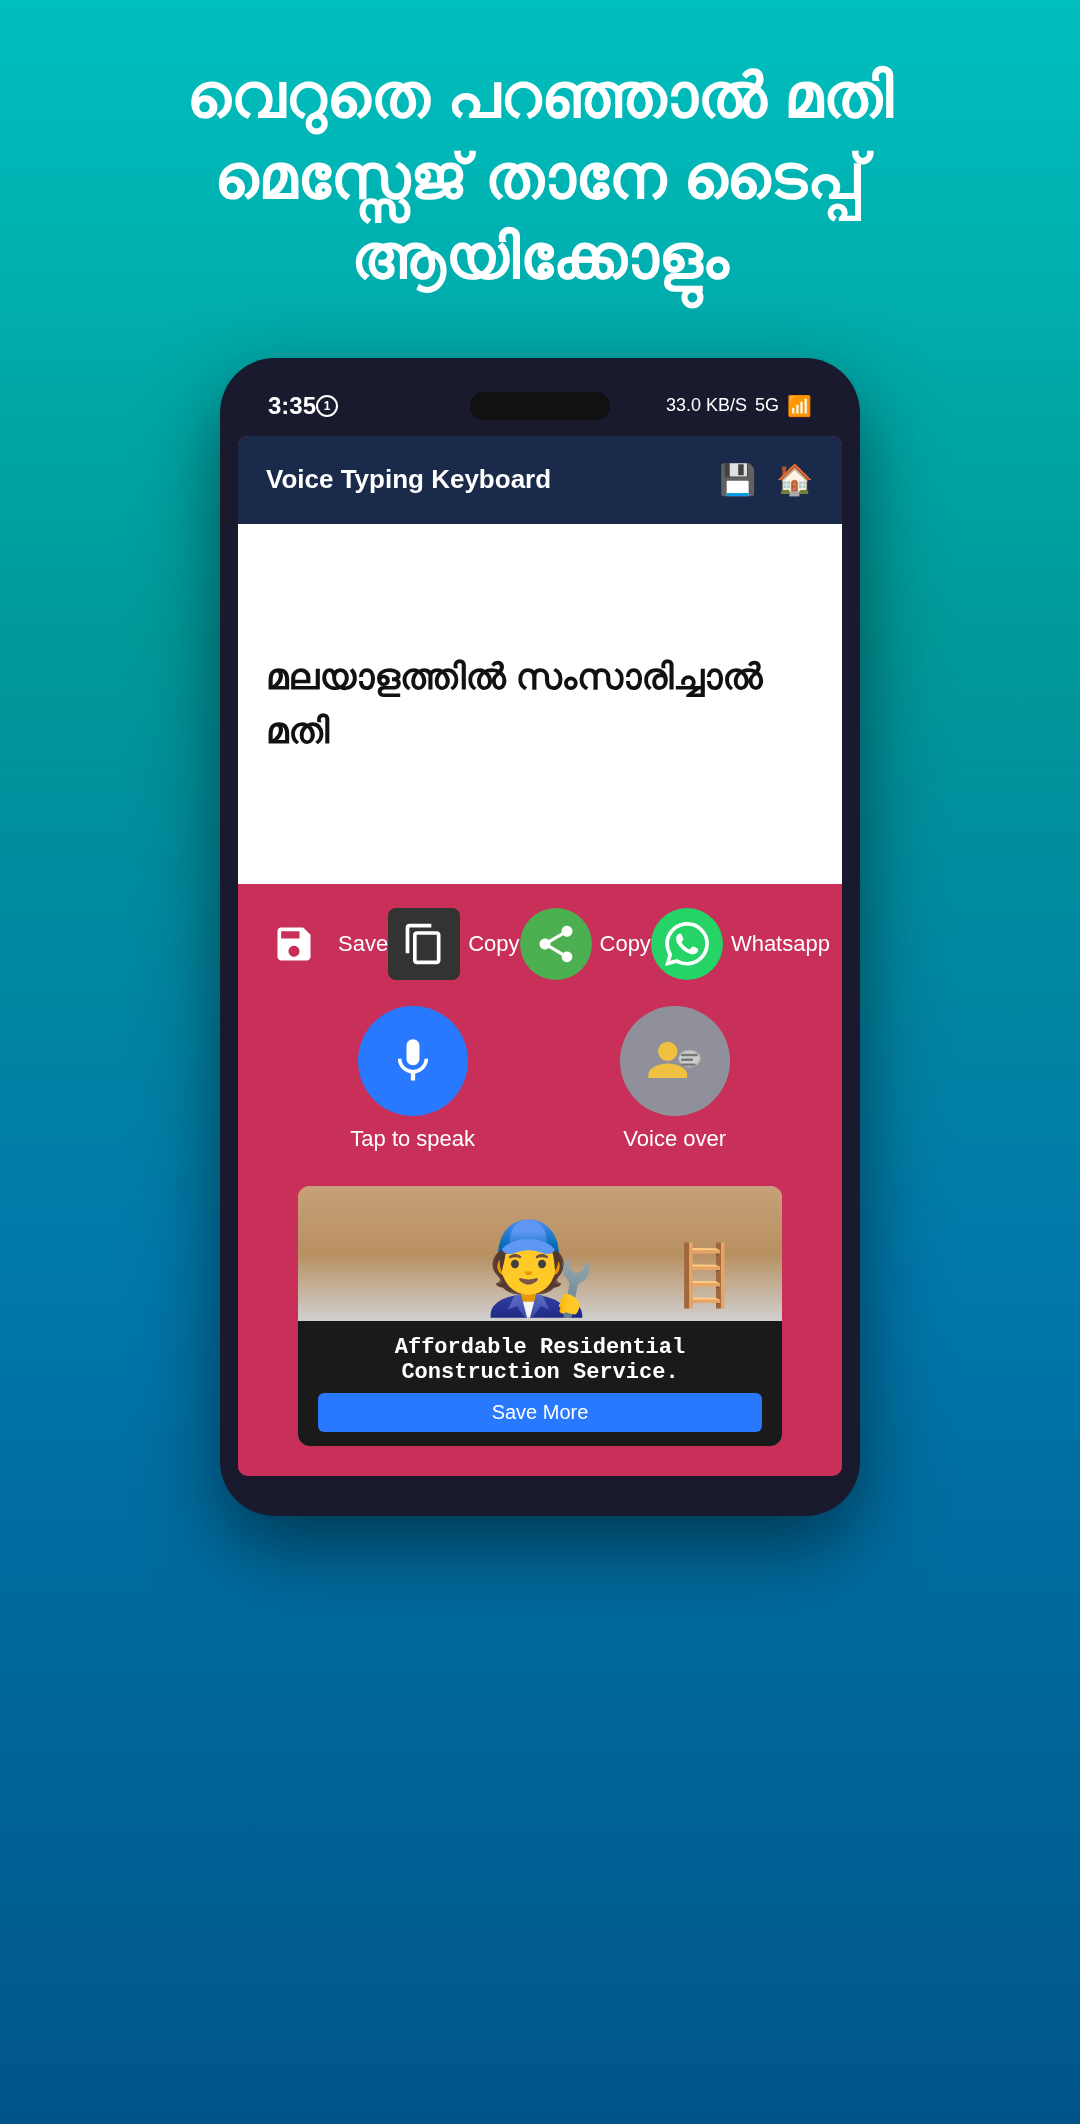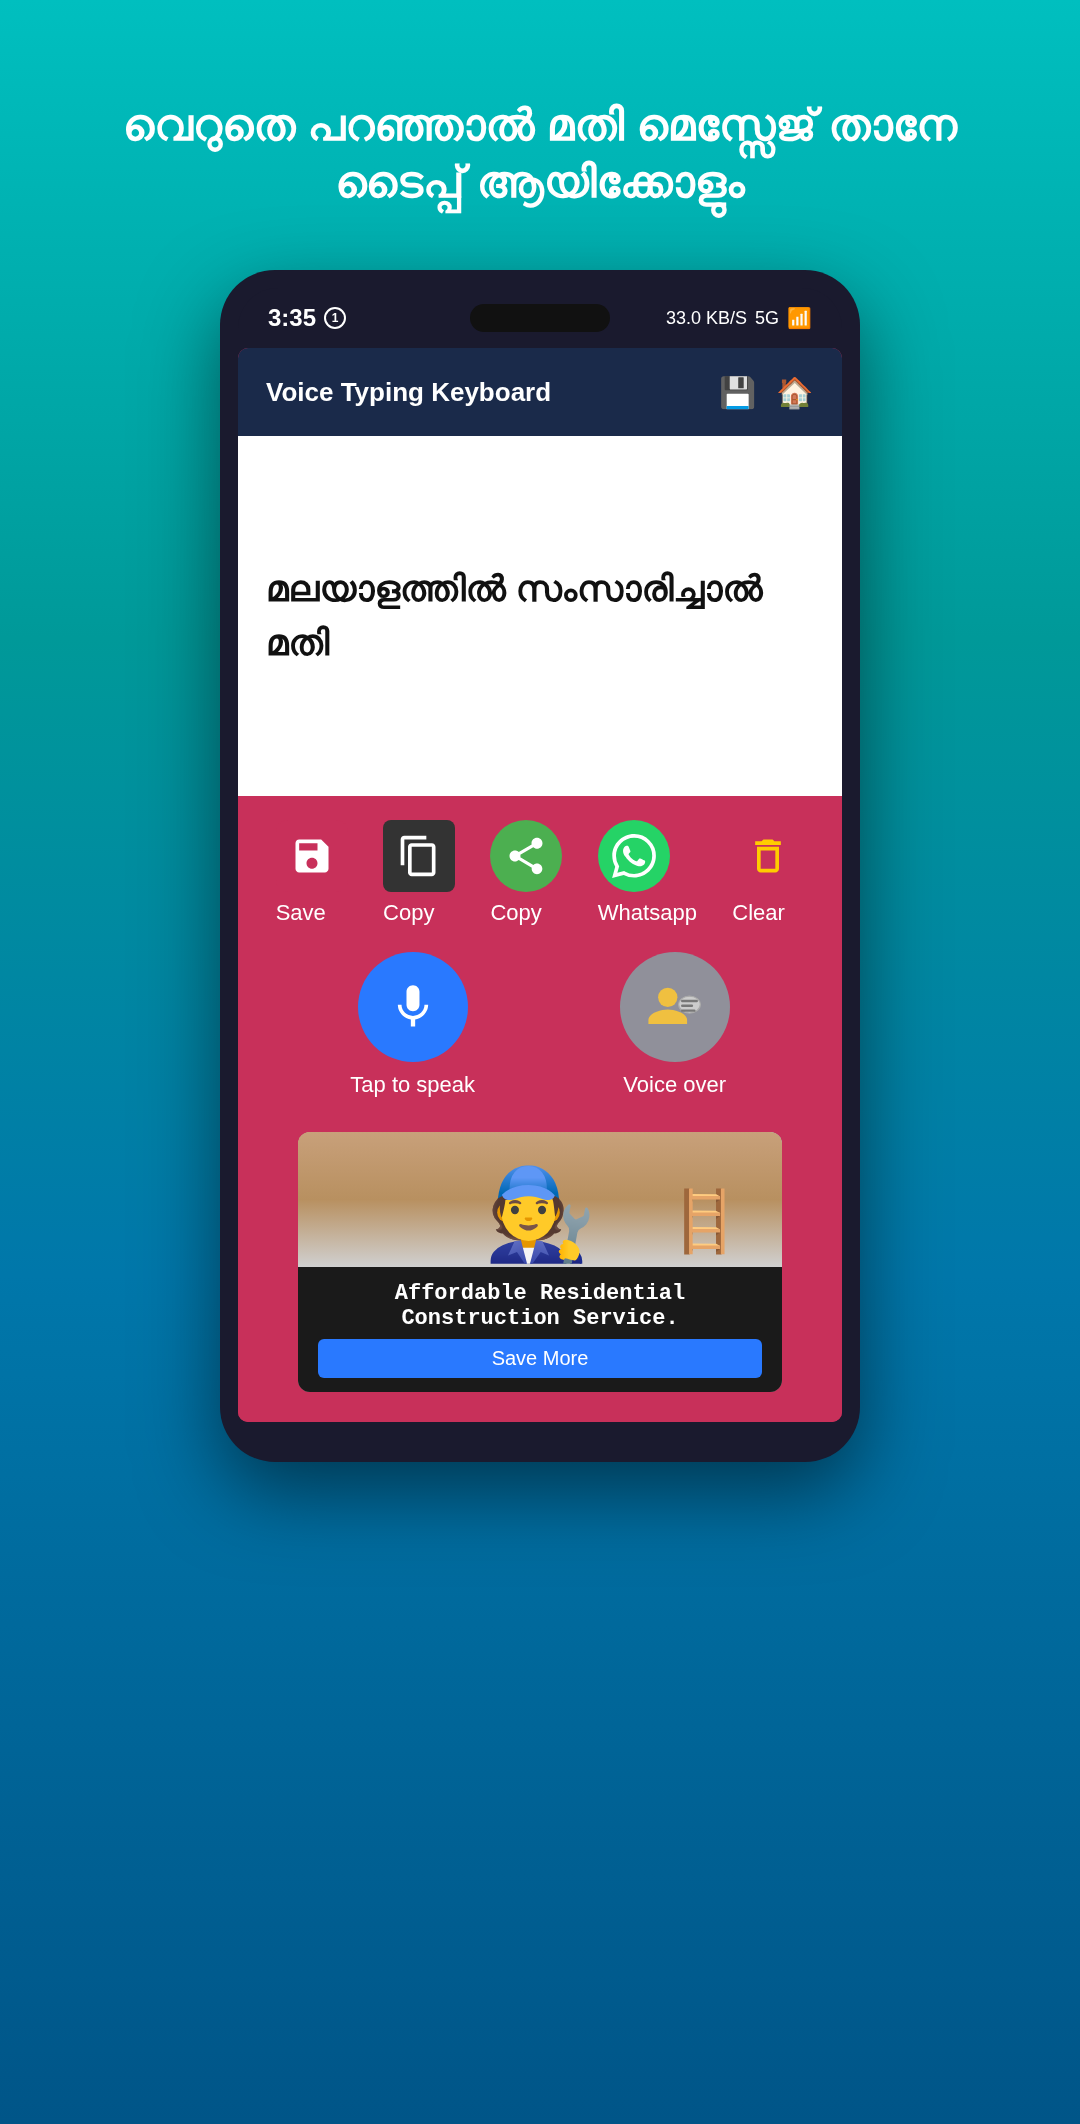--- a/index.html
+++ b/index.html
@@ -10,24 +10,24 @@
       overflow: hidden;
       font-family: 'Segoe UI', Arial, sans-serif;
       background: linear-gradient(180deg, #00bfbf 0%, #009999 30%, #0077aa 60%, #005588 100%);
       display: flex;
       flex-direction: column;
       align-items: center;
     }
 
     .headline-text {
       color: white;
-      font-size: 44px;
+      font-size: 62px;
       font-weight: 800;
       text-align: center;
-      padding: 96px 80px 60px 80px;
+      padding: 56px 80px 60px 80px;
       line-height: 1.3;
     }
 
     .phone-wrapper {
       width: 640px;
       background: #1a1a2e;
       border-radius: 55px;
       padding: 18px 18px 40px 18px;
       box-shadow: 0 30px 80px rgba(0,0,0,0.5);
       position: relative;
@@ -43,21 +43,20 @@
       padding: 0 30px;
       position: relative;
     }
 
     .status-time {
       color: white;
       font-size: 24px;
       font-weight: 600;
       display: flex;
       align-items: center;
-      gap: 8px;
     }
 
     .status-indicator {
       width: 22px;
       height: 22px;
       border: 2px solid white;
       border-radius: 50%;
       display: flex;
       align-items: center;
       justify-content: center;
@@ -134,22 +133,22 @@
     .action-buttons-row {
       display: flex;
       justify-content: space-around;
       align-items: center;
       padding: 24px 20px 16px 20px;
       background: #c8305a;
     }
 
     .action-btn {
       display: flex;
-      flex-direction: column;
-      align-items: flex-start;
+      flex-direction: row;
+      align-items: center;
       gap: 8px;
       cursor: pointer;
     }
 
     .action-btn-icon {
       width: 72px;
       height: 72px;
       border-radius: 12px;
       display: flex;
       align-items: center;

